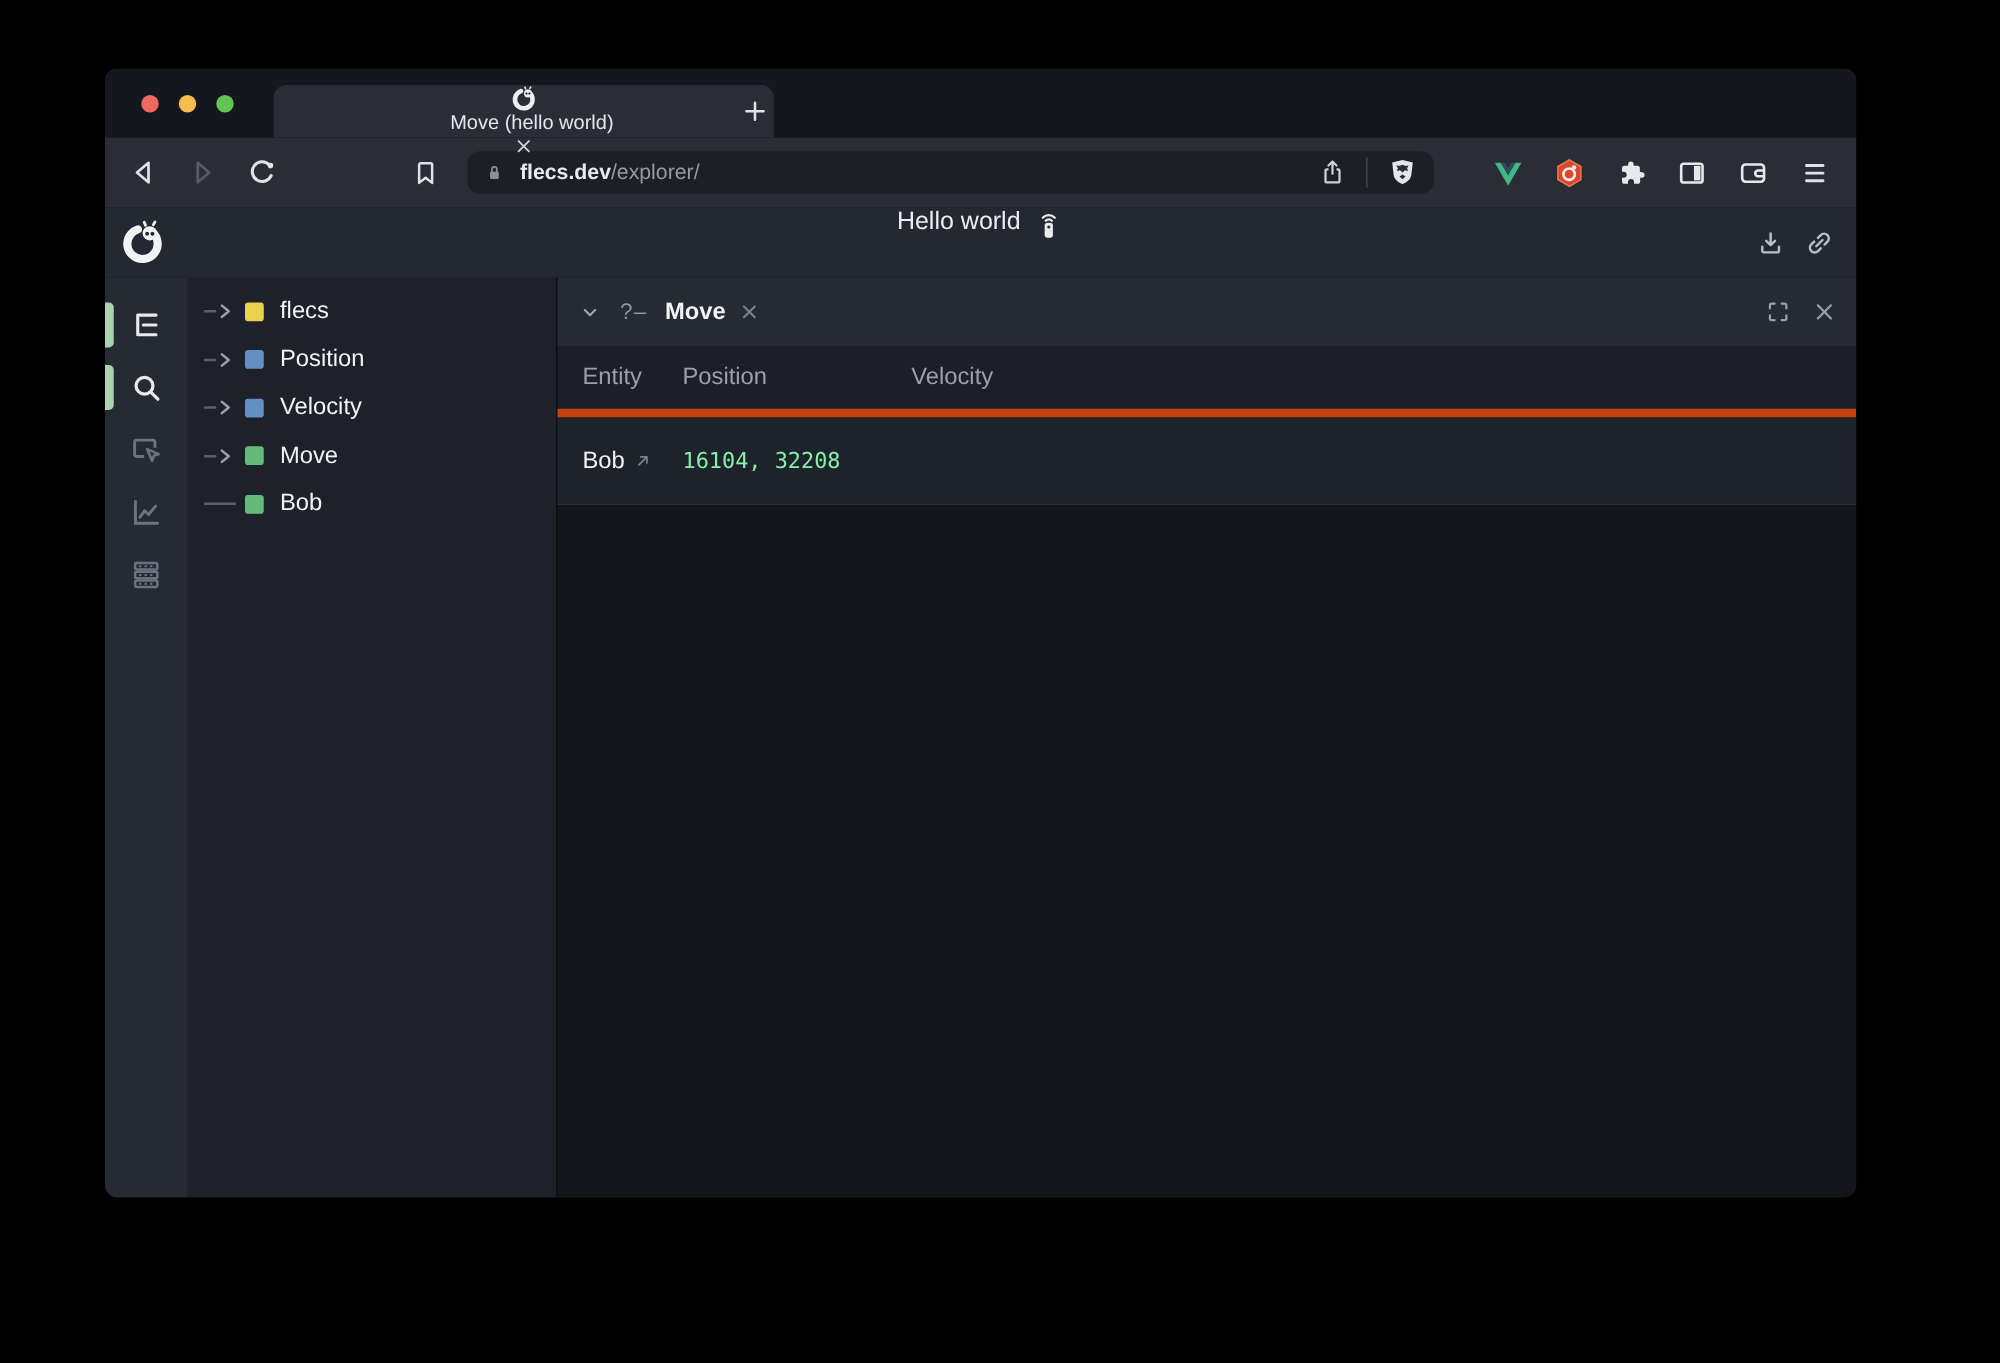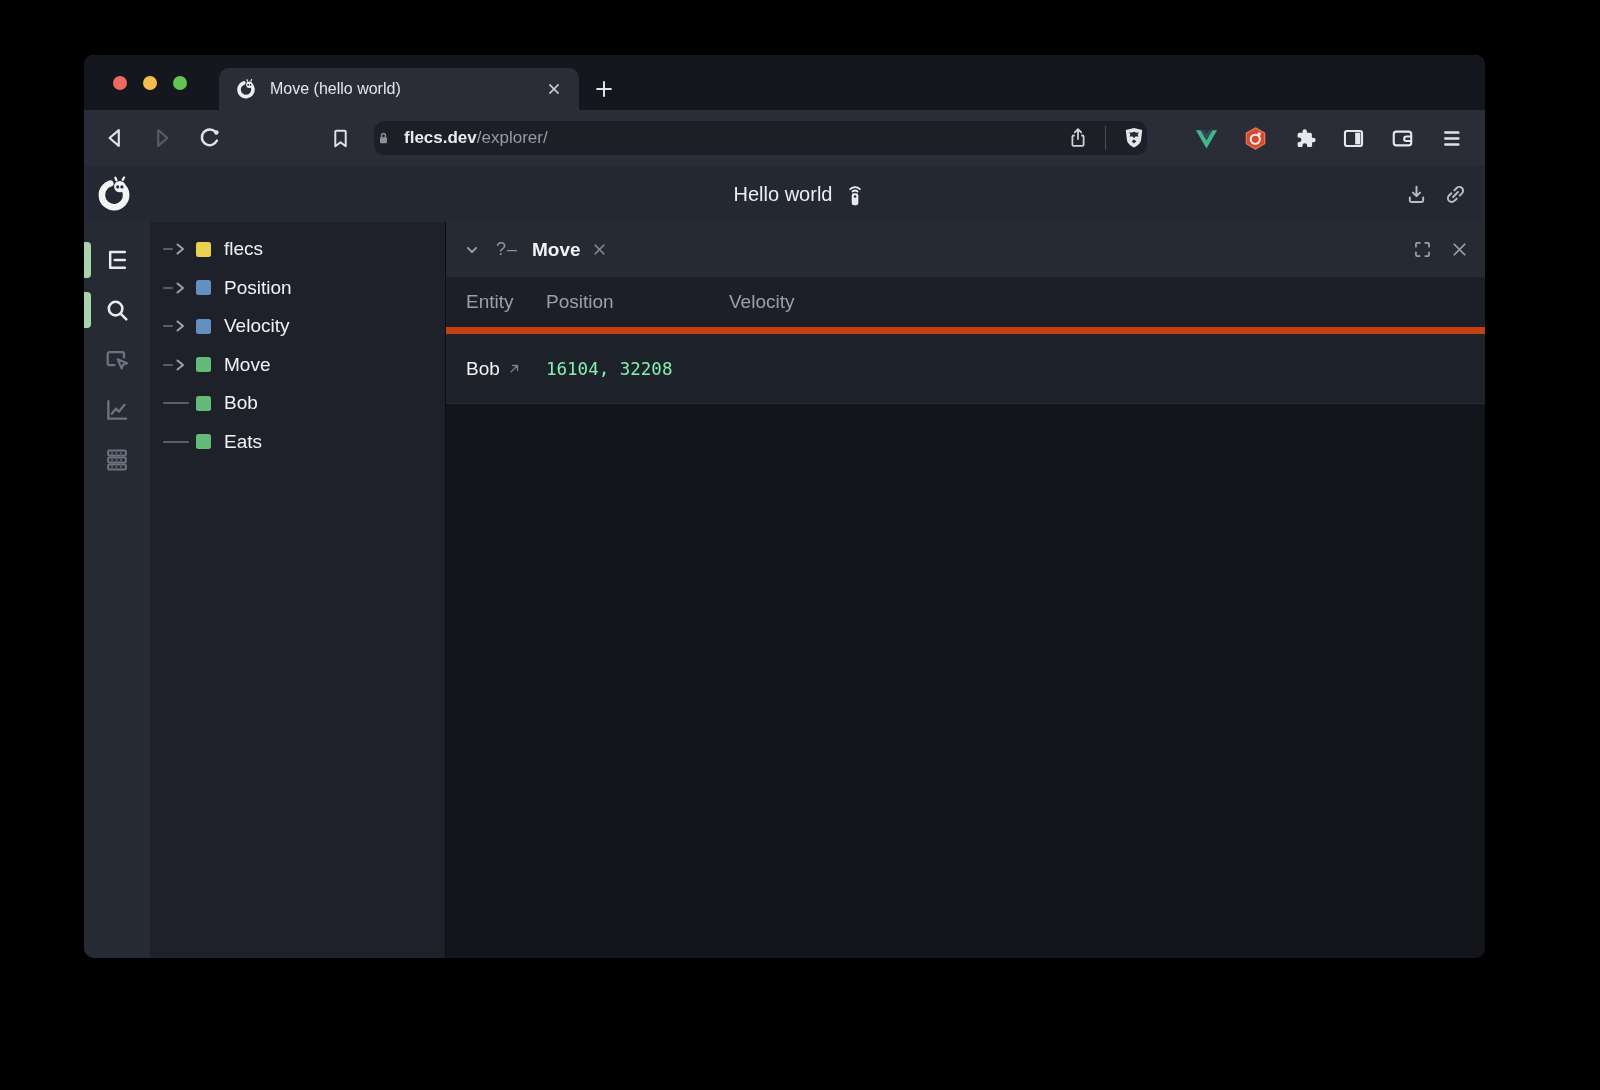--- a/index.html
+++ b/index.html
@@ -11,48 +11,48 @@
     box-shadow: inset 0 1px 0 rgba(255,255,255,0.22);
     display:flex; flex-direction:column;
   }
 
   
   .tabbar { height:55px; background:#15171f; position:relative; flex:none; }
   .traffic { position:absolute; left:29px; top:21px; display:flex; gap:16px; }
   .traffic span { width:14px; height:14px; border-radius:50%; display:block; }
   .tl-close{ background:#ee6a5f; } .tl-min{ background:#f5bd4f; } .tl-zoom{ background:#61c454; }
   .tab {
-    position:absolute; left:135px; top:13px; width:360px; height:42px;
+    position:absolute; left:135px; top:13px; width:400px; height:42px;
     background:#2a2d37; border-radius:10px 10px 0 0;
-    display:flex; align-items:center; padding:0 16px;
+    display:flex; align-items:center; padding:0 16px;flex-direction:column;
   }
   .tab-title { margin-left:13px; font-size:16px; color:#e3e6ea; white-space:nowrap; flex:1; }
   .newtab-btn { position:absolute; left:503px; top:17px; width:34px; height:34px; display:flex; align-items:center; justify-content:center; }
 
   
   .navbar { height:56px; background:#2a2d37; display:flex; align-items:center; flex:none; }
   .nav-btn { width:34px; height:34px; display:flex; align-items:center; justify-content:center; flex:none; }
   .nav-back{ margin-left:14px; } .nav-fwd{ margin-left:13px; } .nav-reload{ margin-left:13px; }
   .nav-bookmark{ margin-left:97px; }
   .urlbar {
     margin-left:17px; width:773px; height:34px; background:#1d1f27; border-radius:10px;
-    display:flex; align-items:center; padding:0 0;
+    display:flex; align-items:center; padding:0 12px;
   }
   .url-text { margin-left:11px; font-size:17px; color:#e9ebee; white-space:nowrap; }
   .url-text .url-path { color:#959aa4; }
   .urlbar-right { margin-left:auto; display:flex; align-items:center; gap:15px; }
   .url-divider { width:1px; height:24px; background:#4a4e58; }
   .ext-icons { margin-left:auto; margin-right:21px; display:flex; align-items:center; gap:23px; }
   .ext-btn { width:26px; height:26px; display:flex; align-items:center; justify-content:center; }
 
   
   .appheader { height:56px; background:#242832; position:relative; flex:none; display:flex; align-items:center; }
   .app-logo { margin-left:11px; width:38px; height:38px; }
   .app-title { position:absolute; left:50%; top:0; height:56px; transform:translateX(-50%);
-    display:flex; align-items:center; gap:11px; font-size:20px; color:#eceef1;margin-left:16px; }
+    display:flex; gap:11px; font-size:20px; color:#eceef1; }
   .appheader-right { position:absolute; right:17px; top:0; height:56px; display:flex; align-items:center; gap:14px; }
 
   
   .content { flex:1; display:flex; min-height:0; }
 
   .iconstrip { width:66px; background:#262a33; position:relative; flex:none;
     display:flex; flex-direction:column; align-items:center; padding-top:21px; }
   .strip-btn { width:36px; height:34px; margin-bottom:16px; display:flex; align-items:center; justify-content:center; }
   .strip-pill { position:absolute; left:0; width:7px; height:36px; border-radius:0 4px 4px 0; background:#a9d3ac; }
   .pill-1 { top:20px; } .pill-2 { top:70px; }
@@ -325,27 +325,20 @@
         <span class="tree-square" style="background-color: rgb(100, 187, 121);"></span>
         <span class="tree-label">Move</span>
       </div>
       <div class="tree-row">
         <span class="connector">
             <span class="conn-dash dash-long"></span>
           </span>
         <span class="tree-square" style="background-color: rgb(100, 187, 121);"></span>
         <span class="tree-label">Bob</span>
       </div>
-      <div class="tree-row">
-        <span class="connector">
-            <span class="conn-dash dash-long"></span>
-          </span>
-        <span class="tree-square" style="background-color: rgb(100, 187, 121);"></span>
-        <span class="tree-label">Eats</span>
-      </div>
     </div>
 
     <div class="mainpanel">
       <div class="querybar">
         <span>
           <svg width="22" height="22" viewBox="0 0 24 24">
               <path d="M7.5 9.8 L12 14.4 L16.5 9.8" fill="none" stroke="#9ba1ac" stroke-width="2" stroke-linecap="round" stroke-linejoin="round"></path>
             </svg>
         </span>
         <span class="q-icon-label">?–</span>

